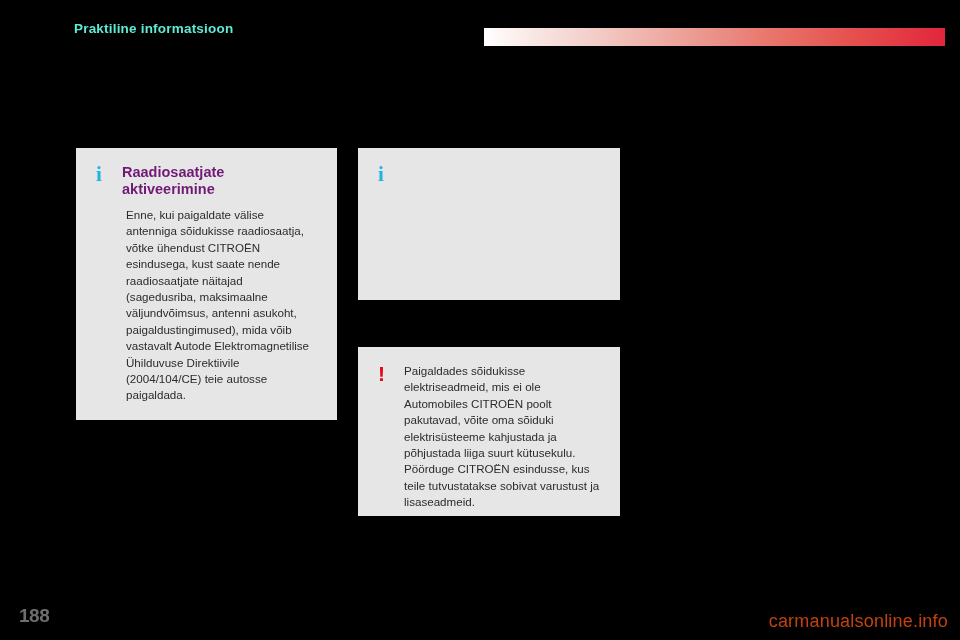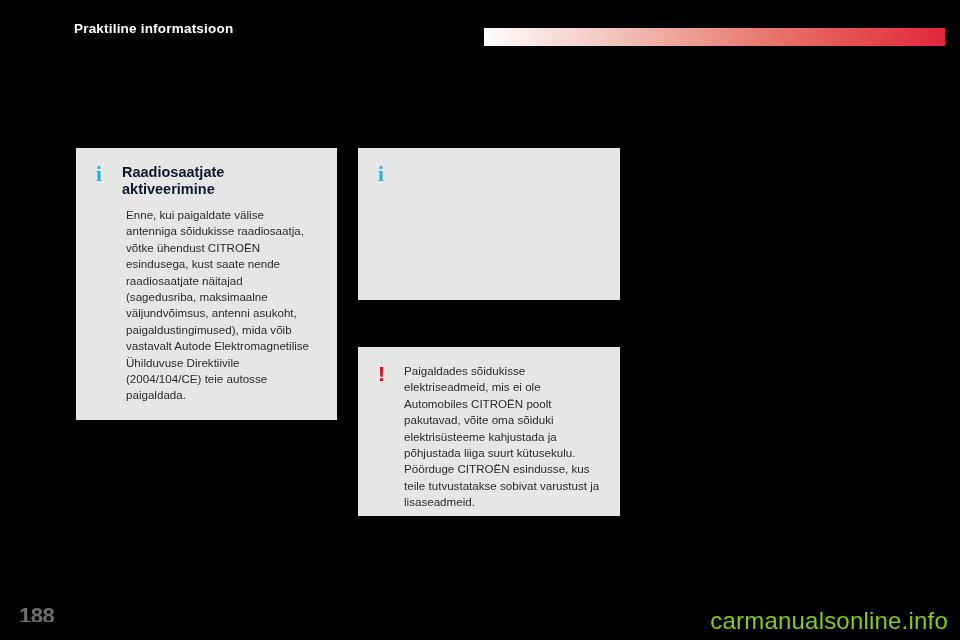--- a/index.html
+++ b/index.html
@@ -17,21 +17,21 @@
   }
 
   
   .page-header {
     position: absolute;
     left: 74px;
     top: 21px;
     font-size: 13.5px;
     font-weight: bold;
     letter-spacing: 0.2px;
-    color: #ffffff;
+    color: #5eead4;
     white-space: nowrap;
   }
 
   .header-gradient {
     position: absolute;
     left: 484px;
     top: 28px;
     width: 461px;
     height: 18px;
     background: linear-gradient(to right, #ffffff 0%, #f8e4e1 12%, #f2c9c3 26%, #ec9f96 44%, #e8766c 62%, #e5504e 80%, #e2263c 100%);
@@ -101,21 +101,21 @@
 
   .text-col {
     flex: 1 1 auto;
     min-width: 0;
   }
 
   .panel-title {
     font-size: 14.5px;
     font-weight: bold;
     line-height: 17px;
-    color: #0f172a;
+    color: #701a75;
     margin: 0 0 9px 0;
     white-space: pre-line;
   }
 
   .panel-body {
     font-size: 11.6px;
     line-height: 16.4px;
     color: #2b2b2b;
     margin: 0;
     white-space: pre-line;
@@ -126,35 +126,35 @@
   }
 
   
   .panel-left .text-col { padding-right: 2px; }
 
   
   .page-number {
     position: absolute;
     left: 19px;
     top: 606px;
-    font-size: 22px;
+    font-size: 19px;
     font-weight: bold;
     color: #6e6e6e;
     letter-spacing: -0.5px;
     line-height: 19px;
     overflow: hidden;
     height: 16px;
   }
 
   .watermark {
     position: absolute;
     right: 12px;
     bottom: 4px;
-    font-size: 24px;
-    color: #84cc16;
+    font-size: 18px;
+    color: #c2410c;
     letter-spacing: 0.2px;
     line-height: 30px;
     white-space: nowrap;
   }
 </style>
 </head>
 <body>
 
 <div class="page-header">Praktiline informatsioon</div>
 

